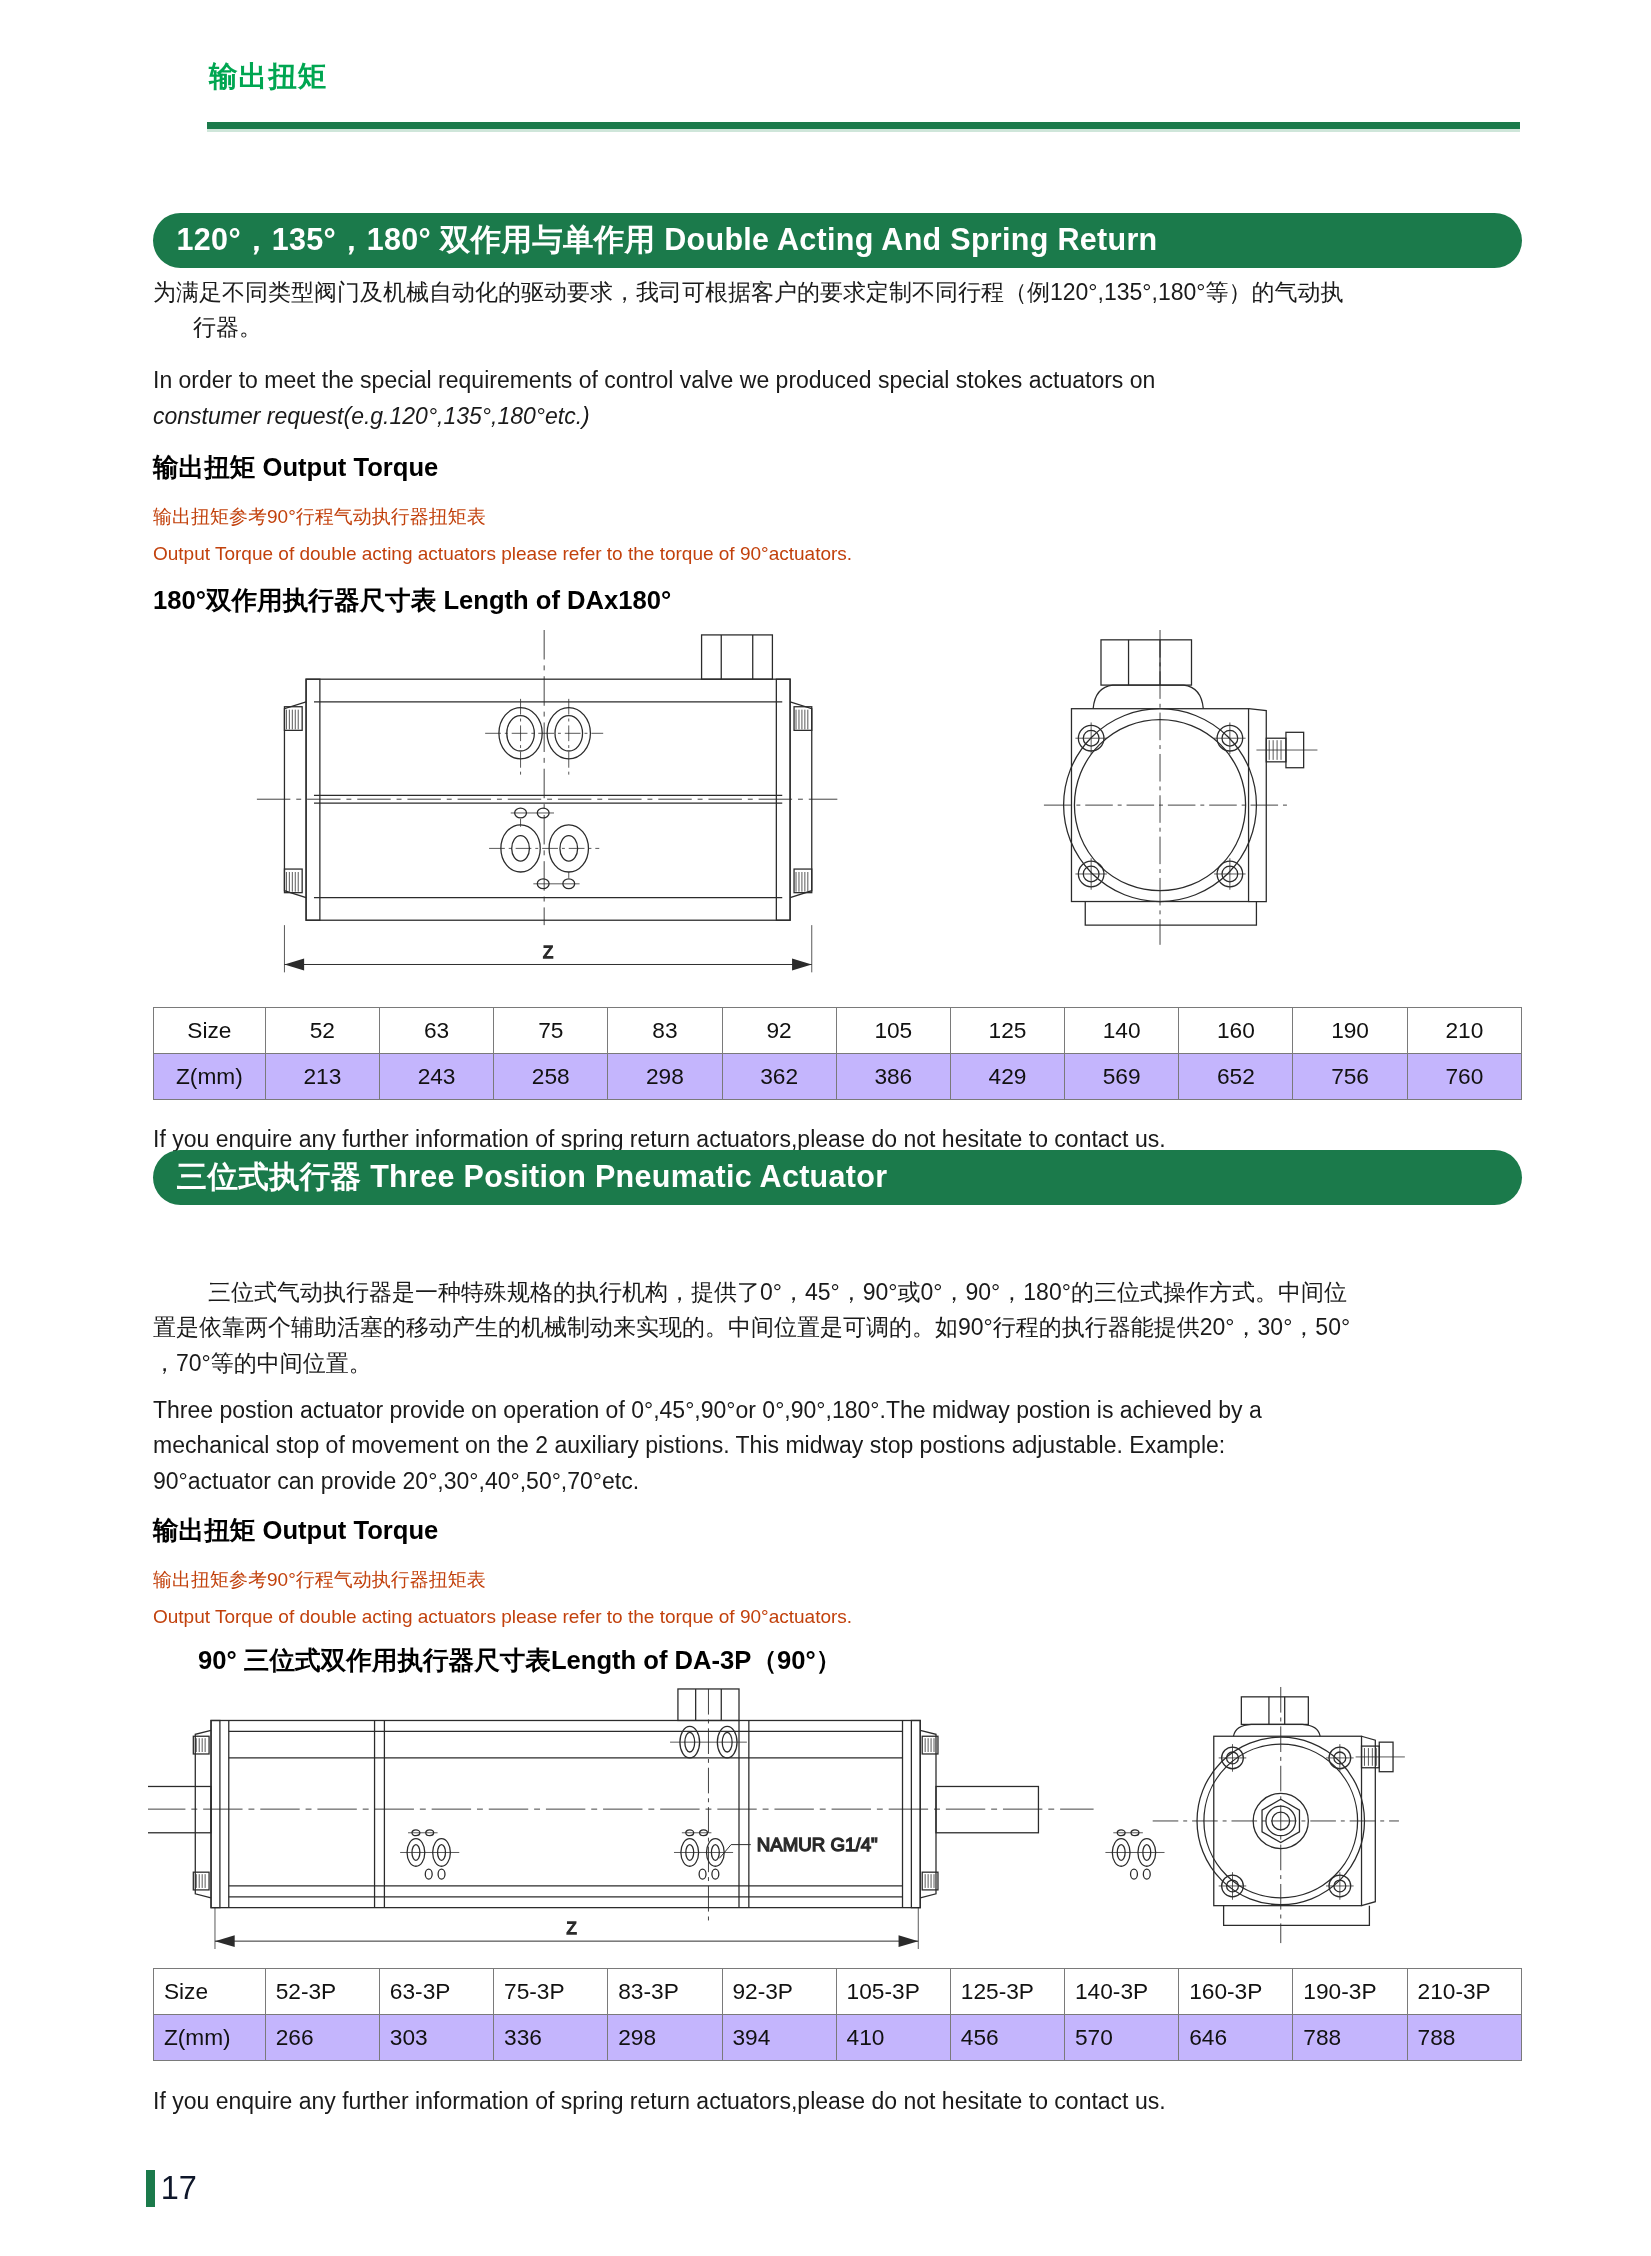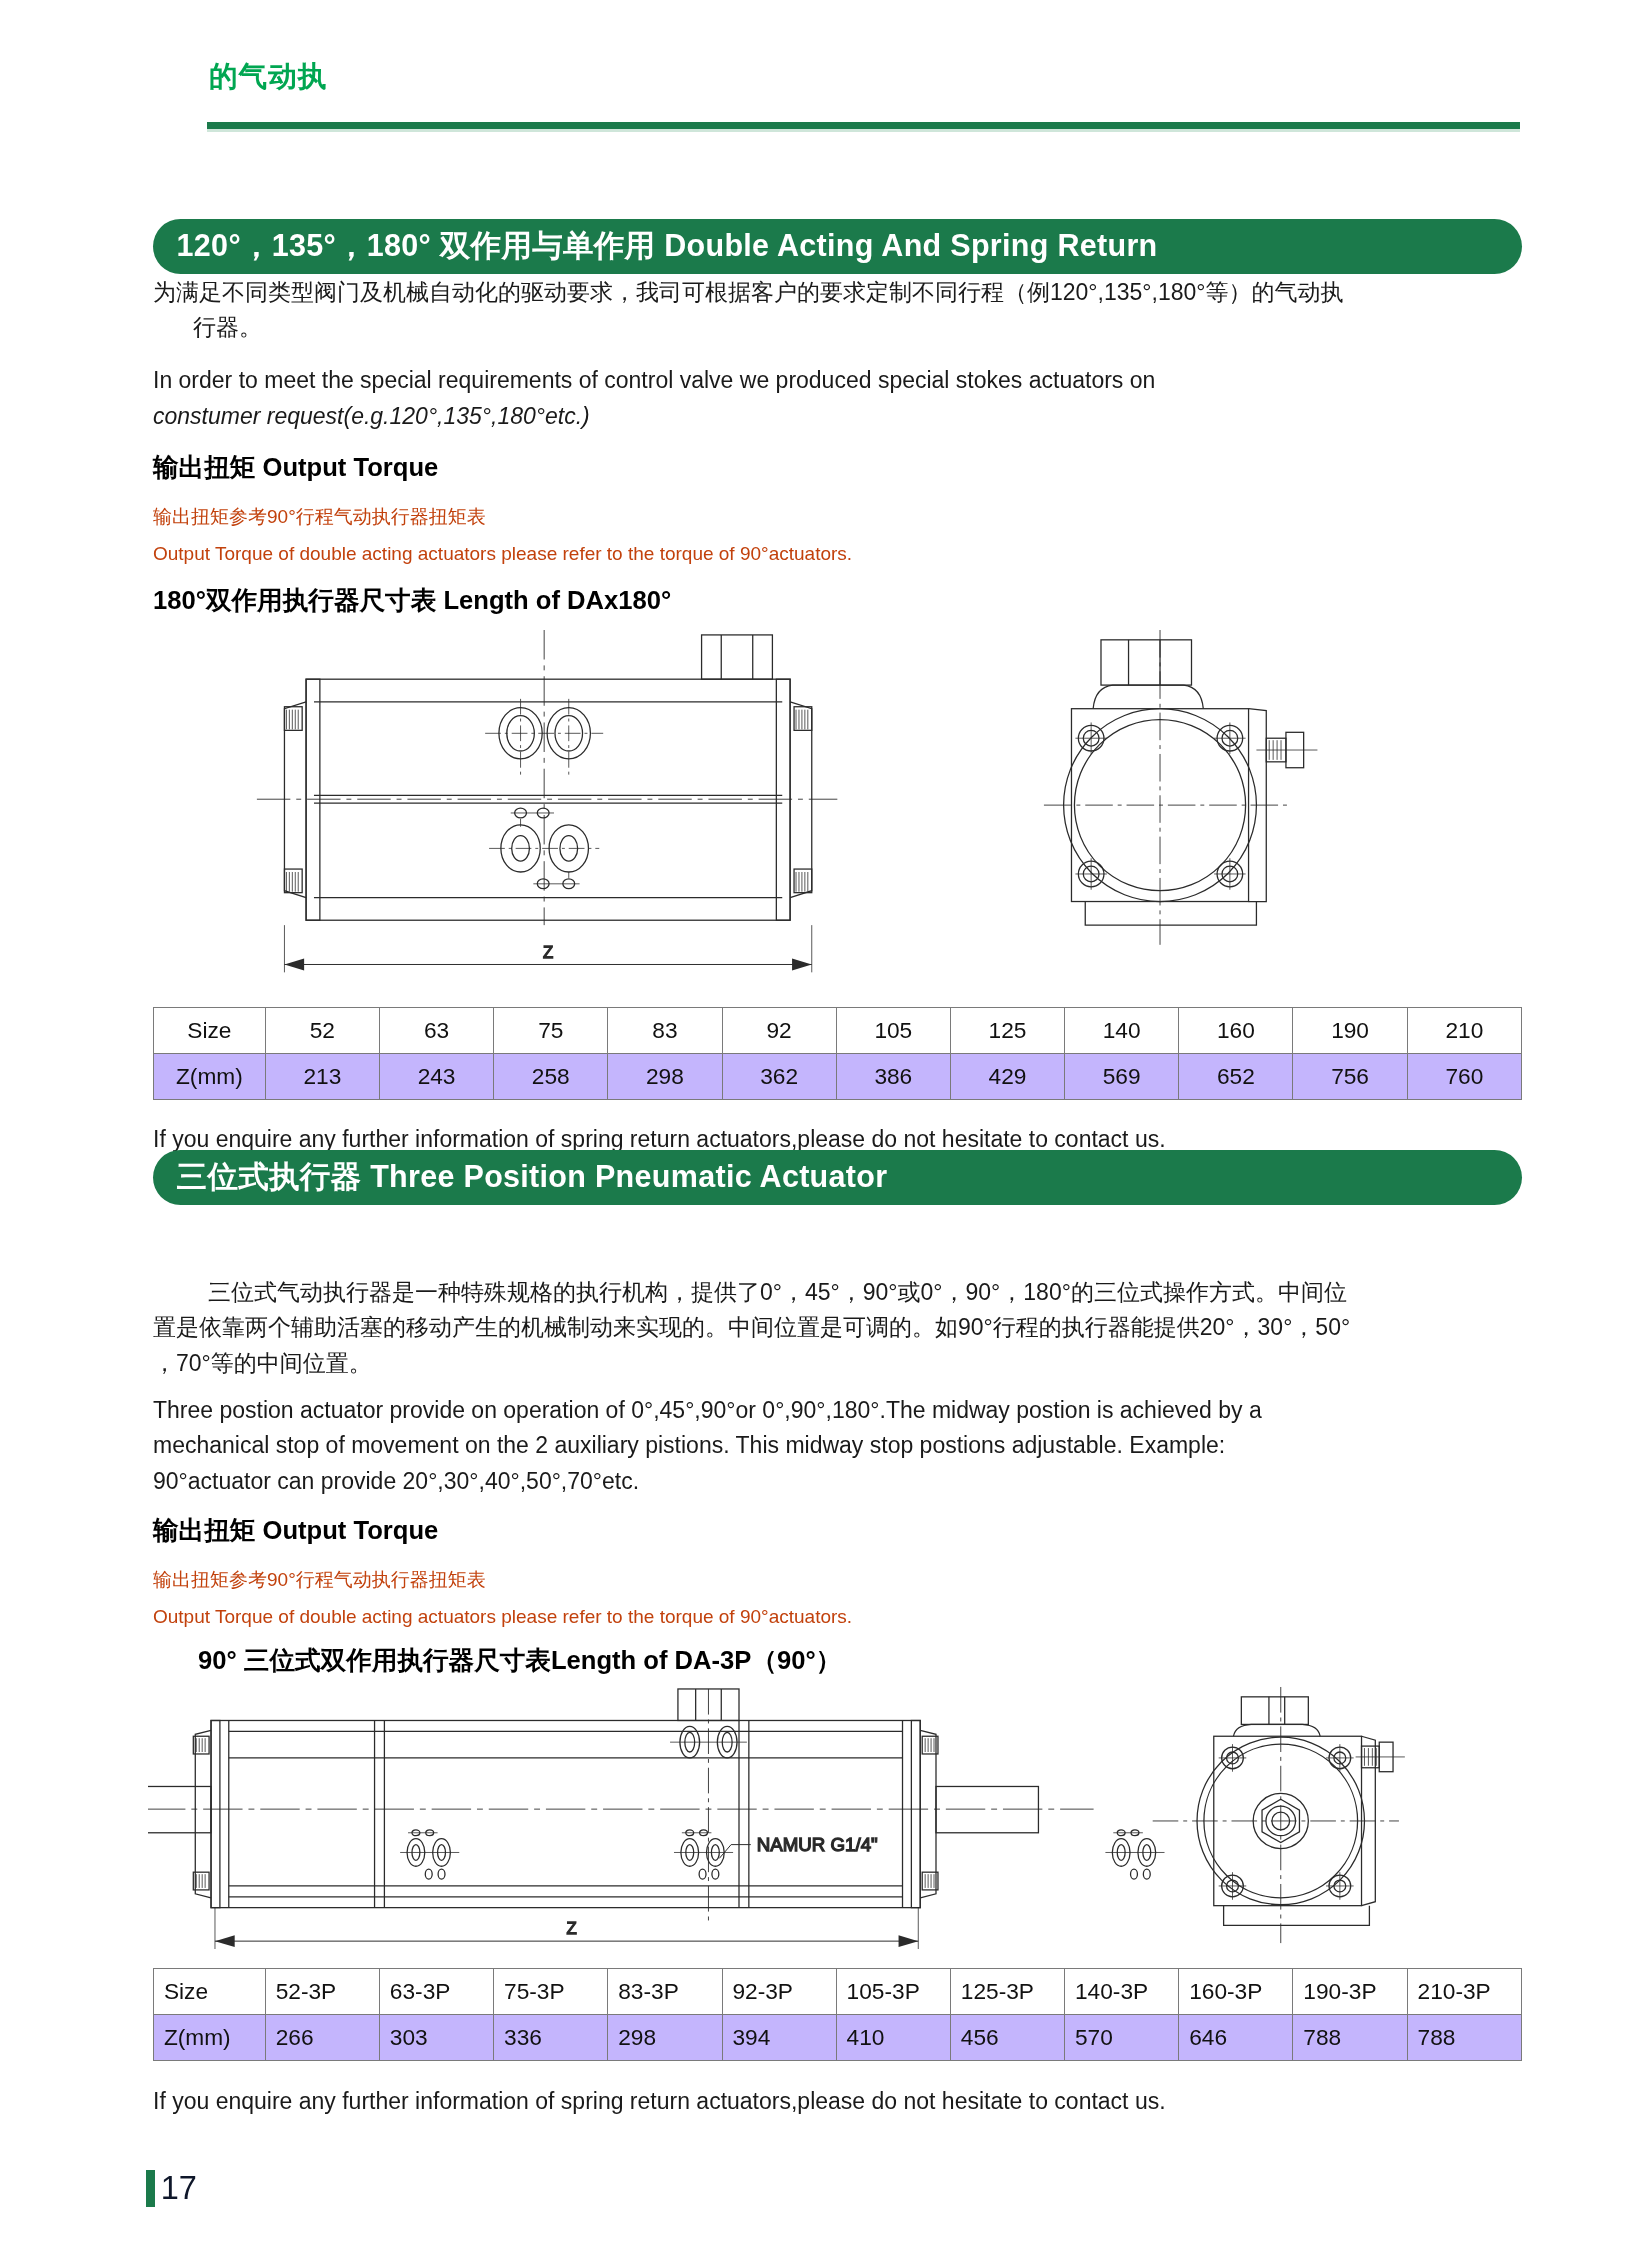--- a/index.html
+++ b/index.html
@@ -54,21 +54,21 @@
     position: absolute;
     left: 153px;
     height: 55px;
     background: #1b7a4b;
     border-radius: 27.6px;
     display: flex;
     align-items: center;
     box-sizing: border-box;
     padding-left: 23.6px;
   }
-  .banner-1 { top: 219px; width: 1369px; align-items: center; }
+  .banner-1 { top: 213px; width: 1369px; align-items: center; }
   .banner-2 { top: 1150px; width: 1369px; }
   .banner-text {
     color: #ffffff;
     font-size: 30.5px;
     font-weight: 700;
     white-space: nowrap;
     letter-spacing: 0.3px;
   }
 
   
@@ -148,21 +148,21 @@
   .namur-label {
     font-family: "Liberation Sans", sans-serif;
     font-size: 19px;
     fill: #222;
   }
 </style>
 </head>
 <body>
 
 <div class="page-header">
-  <div class="brand">的气动执</div>
+  <div class="brand">输出扭矩</div>
   <div class="header-rule"></div>
   <div class="header-rule-shadow"></div>
 </div>
 
 <div class="banner banner-1">
   <span class="banner-text">120°，135°，180° 双作用与单作用  Double Acting And Spring Return</span>
 </div>
 
 <div class="para cn" style="left:153px; top:275px; width:1379px;">为满足不同类型阀门及机械自动化的驱动要求，我司可根据客户的要求定制不同行程（例120°,135°,180°等）的气动执</div>
 <div class="para cn" style="left:153px; top:310px; width:1379px;margin-left:40px;">行器。</div>

